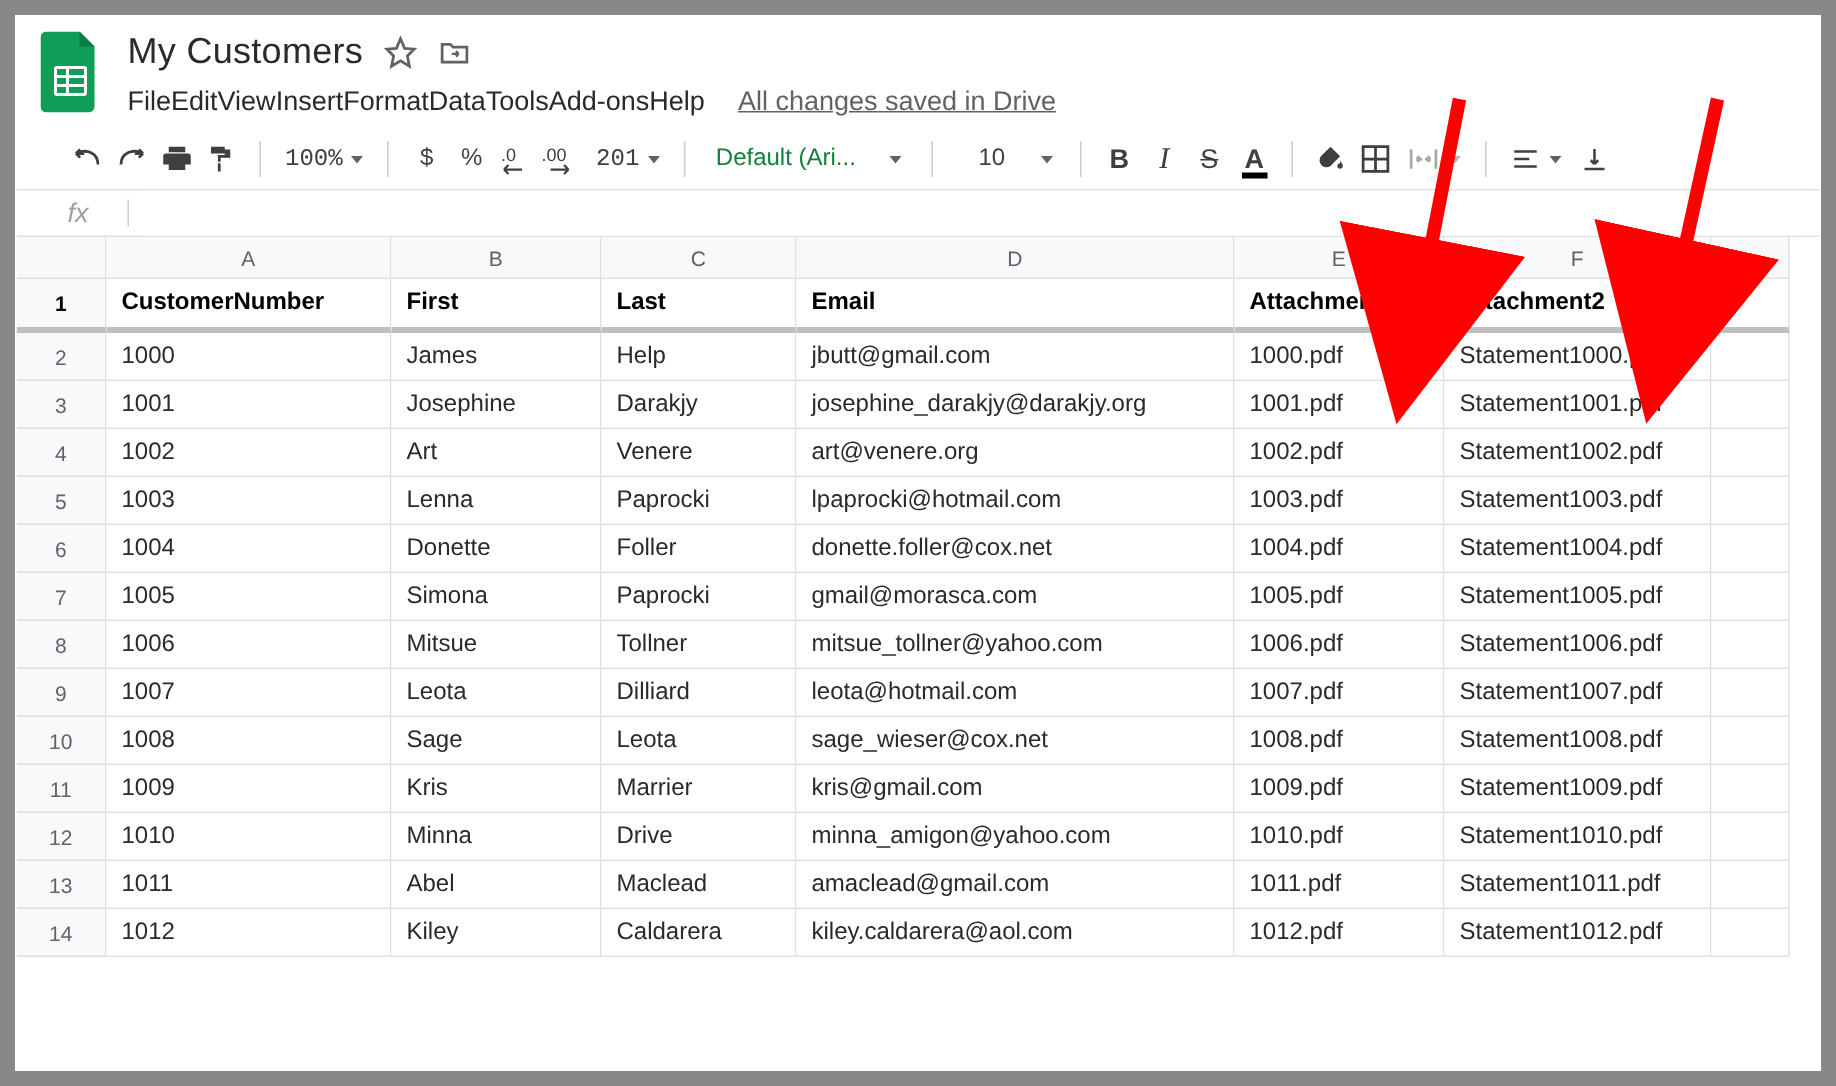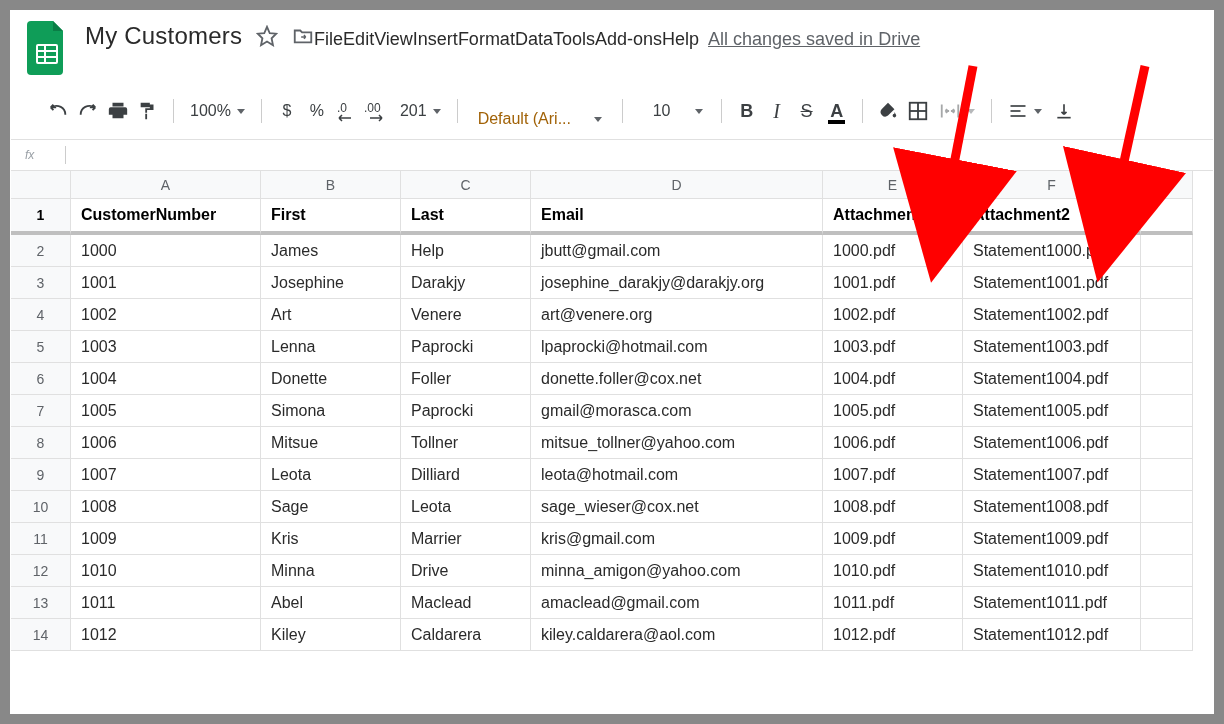--- a/index.html
+++ b/index.html
@@ -24,74 +24,74 @@
     align-items: flex-start;
     padding: 10px 16px 0 16px;
   }
   .sheets-logo {
     width: 40px; height: 54px;
     position: relative;
     margin-right: 18px;
     flex-shrink: 0;
   }
   .sheets-logo svg { width: 40px; height: 54px; }
-  .doc-titles { display:flex; flex-direction:row; }
+  .doc-titles { display:flex; flex-direction:column; }
   .title-row { display:flex; align-items:center; gap:14px; }
   .doc-title { font-size: 24px; color:#2a2a2a; font-weight:400; letter-spacing:0.2px; }
   .star-icon, .folder-icon { width:22px; height:22px; color:#5f6368; }
   .menubar {
     display:flex; margin-top:8px; align-items:center;
     font-size: 18px; color:#2a2a2a;
   }
   .menubar .menu-item { cursor:pointer; }
   .save-status {
     color:#5f6368; text-decoration:underline; cursor:pointer;
-    margin-left:9px; font-size:18px;
+    margin-left:22px; font-size:18px;
   }
   
   .toolbar {
     display:flex; align-items:center; gap:4px;
     padding: 14px 16px 6px 34px;
     color:#3c4043;
   }
   .tb-btn {
     display:flex; align-items:center; justify-content:center;
     min-width:26px; height:28px; cursor:pointer; color:#3c4043;
   }
   .tb-sep { width:1px; height:24px; background:#ccc; margin:0 8px; }
   .tb-text { font-size:16px; color:#3c4043; }
-  .tb-drop { padding:0 4px; display:flex; align-items:center; gap:4px; }
+  .tb-drop { padding:0 4px; display:flex; align-items:center; gap:4px;font-family:Liberation Mono, monospace; }
   .caret-down {
     width:0;height:0;border-left:4px solid transparent;border-right:4px solid transparent;border-top:5px solid #5f6368;
     margin-left:2px;
   }
   .font-box {
     width:140px; height:28px; padding:0 8px;
     display:flex; align-items:center; justify-content:space-between;
-    font-size:16px; color:#a16207;margin-top:16px;
+    font-size:16px; color:#15803d;
   }
   .size-box {
     width:54px; height:28px; display:flex; align-items:center; justify-content:center;
     font-size:16px;
   }
   .A-underline {
     position:relative; font-weight:700; font-size:18px; line-height:1;
   }
   .A-underline::after{
     content:""; position:absolute; left:-2px; right:-2px; bottom:-4px;
     height:4px; background:#000;
   }
   
   .formula-bar {
     display:flex; align-items:center;
     border-top:1px solid #e0e0e0; border-bottom:1px solid #e0e0e0;
     height:32px; padding:0 10px 0 14px;
     color:#9aa0a6;
   }
-  .fx-label { font-style:italic; font-size:12px; width:40px; }
+  .fx-label { font-style:italic; font-size:18px; width:40px;margin-left:20px; }
   .fx-sep { width:1px; height:18px; background:#ccc; margin-right:10px; }
   .fx-input {
     border:none; outline:none; flex:1; font-size:15px; height:100%;
   }
   
   .grid {
     position:relative;
     display:grid;
     grid-template-columns: 60px 190px 140px 130px 292px 140px 178px 52px;
     font-size:16px; color:#2a2a2a;

